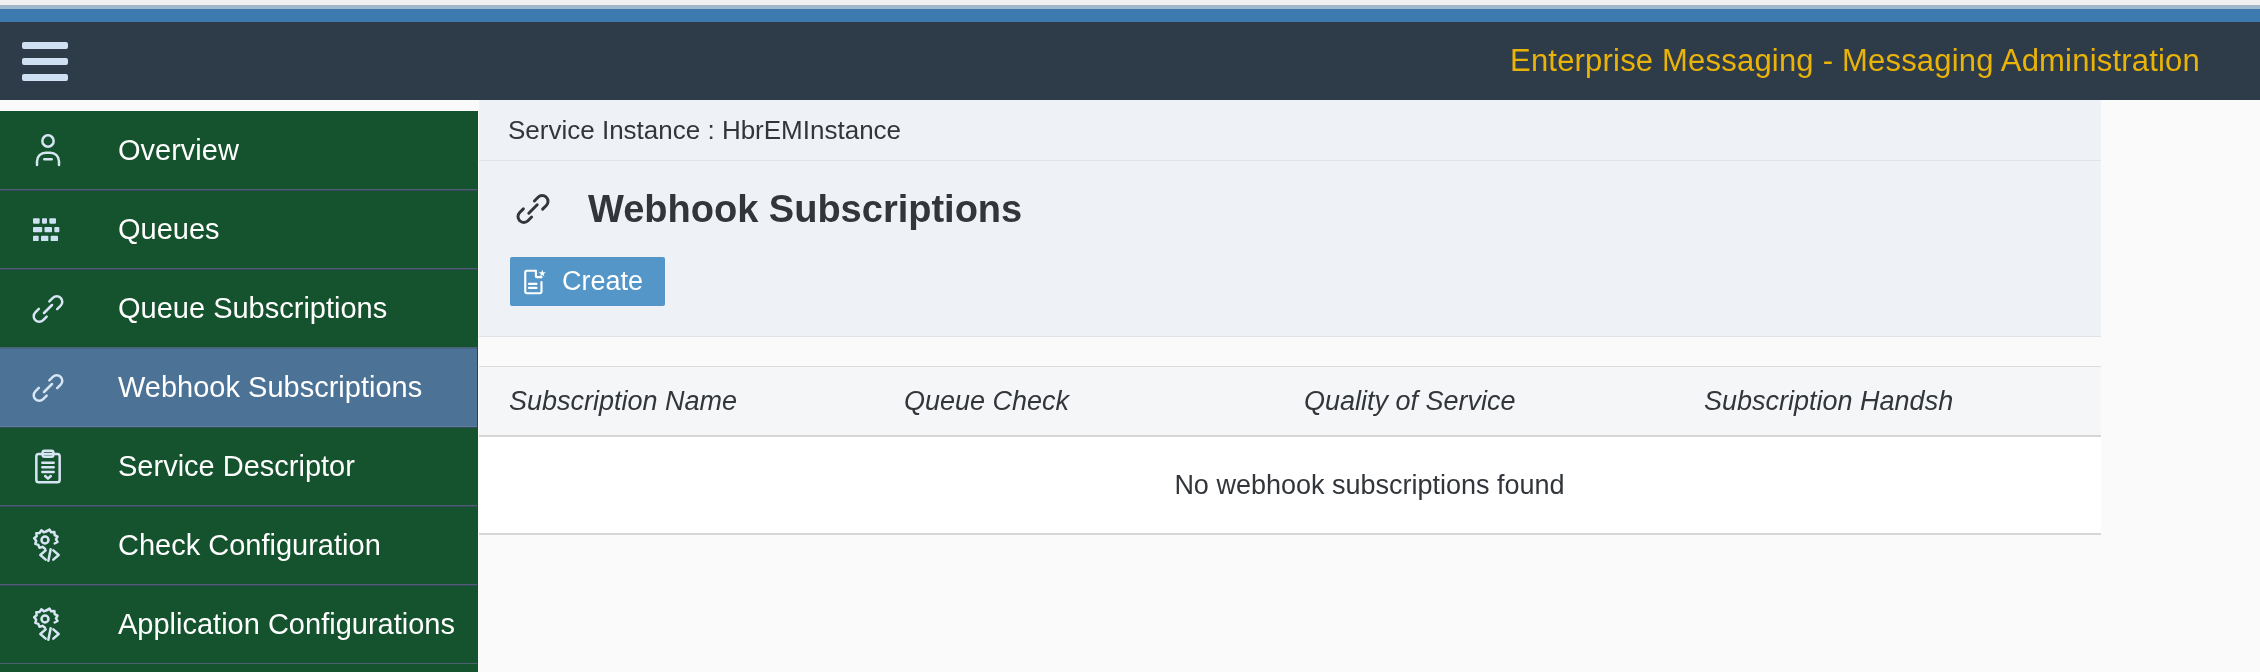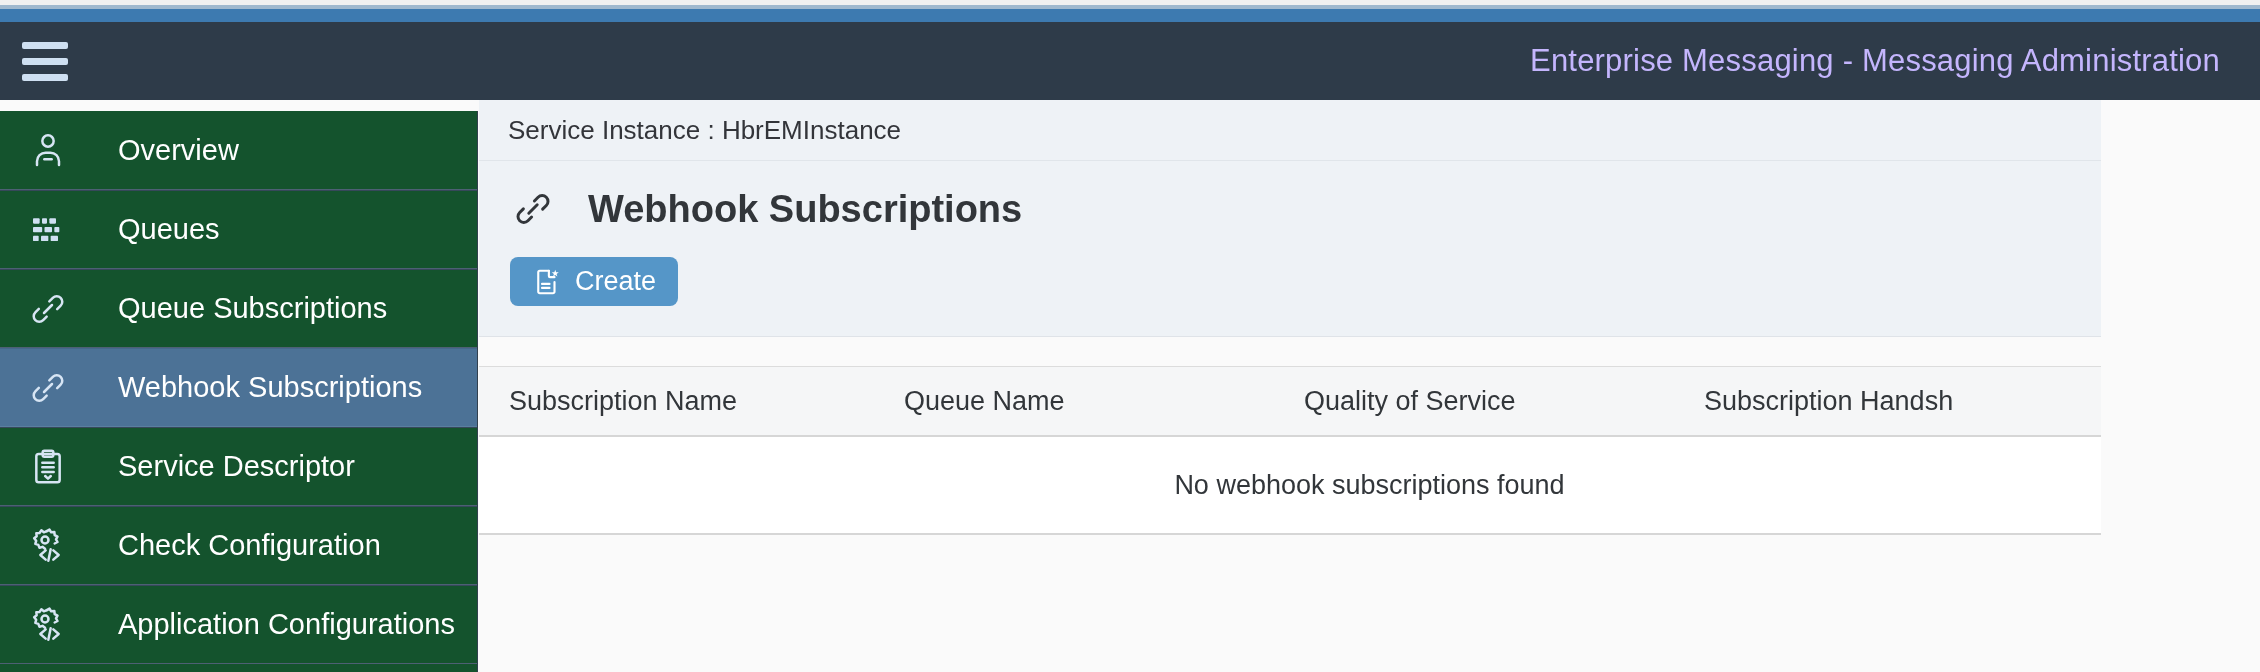--- a/index.html
+++ b/index.html
@@ -65,22 +65,22 @@
   }
   .hamburger span {
     display: block;
     width: 46px;
     height: 7px;
     border-radius: 2px;
     background: #cfe0f2;
   }
   .app-title {
     margin-left: auto;
-    margin-right: 40px;
-    color: #c4b5fd;
+    margin-right: 60px;
+    color: #eab308;
     font-size: 31px;
     letter-spacing: 0.2px;
     white-space: nowrap;
   }
 
   
   .sidebar {
     position: absolute;
     top: 111px; left: 0;
     width: 478px;
@@ -171,24 +171,24 @@
     color: #32363a;
     white-space: nowrap;
   }
   .toolbar {
     padding: 0 0 30px 31px;
   }
   .create-btn {
     display: inline-flex;
     align-items: center;
     height: 49px;
-    padding: 0 22px 0 20px;
+    padding: 0 22px 0 7px;
     background: #5596c8;
     border: none;
-    border-radius: 8px;
+    border-radius: 2px;
     cursor: pointer;
     font-family: "Liberation Sans", sans-serif;
   }
   .create-btn .btn-icon {
     display: flex;
     align-items: center;
     justify-content: center;
     width: 34px;
     flex: none;
   }
@@ -215,21 +215,21 @@
     border-bottom: 2px solid #d6d6d6;
     height: 68px;
     font-size: 27px;
     font-weight: normal;
     color: #32363a;
     text-align: left;
     padding: 0;
     white-space: nowrap;
     overflow: hidden;
   }
-  .data-table thead th .th-inner { padding-left: 30px; }
+  .data-table thead th .th-inner { padding-left: 30px; font-style: italic; }
   .data-table tbody td {
     background: #ffffff;
     border-bottom: 2px solid #d6d6d6;
     height: 62px;
     font-size: 27px;
     color: #32363a;
     text-align: center;
     padding: 17px;
   }
 
@@ -380,21 +380,21 @@
     </div>
 
     <div class="table-wrap">
       <table class="data-table">
         <thead>
           <tr id="thead-row">
               <th class="col-0">
                 <div class="th-inner">Subscription Name</div>
               </th>
               <th class="col-1">
-                <div class="th-inner">Queue Name</div>
+                <div class="th-inner">Queue Check</div>
               </th>
               <th class="col-2">
                 <div class="th-inner">Quality of Service</div>
               </th>
               <th class="col-3">
                 <div class="th-inner">Subscription Handsh</div>
               </th>
               <th class="col-4">
                 <div class="th-inner">Handsh</div>
               </th>

